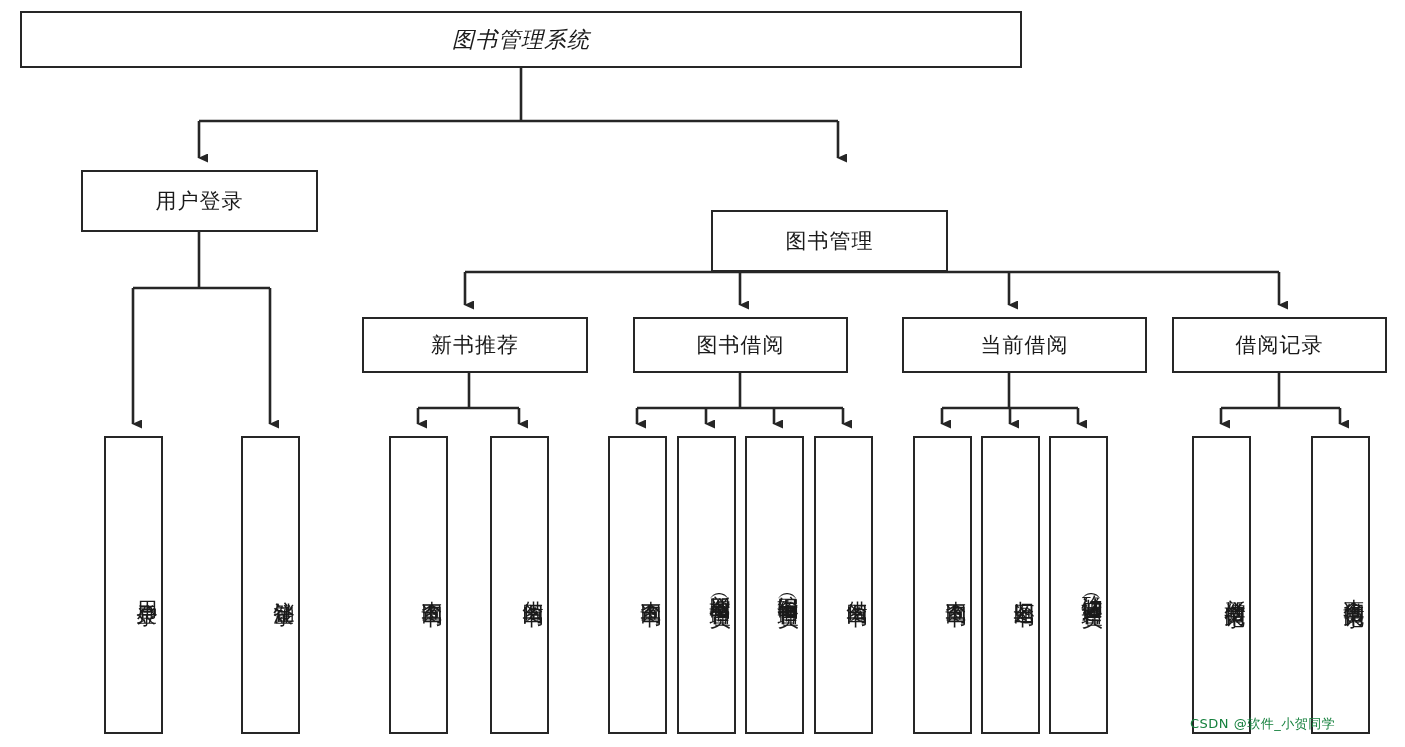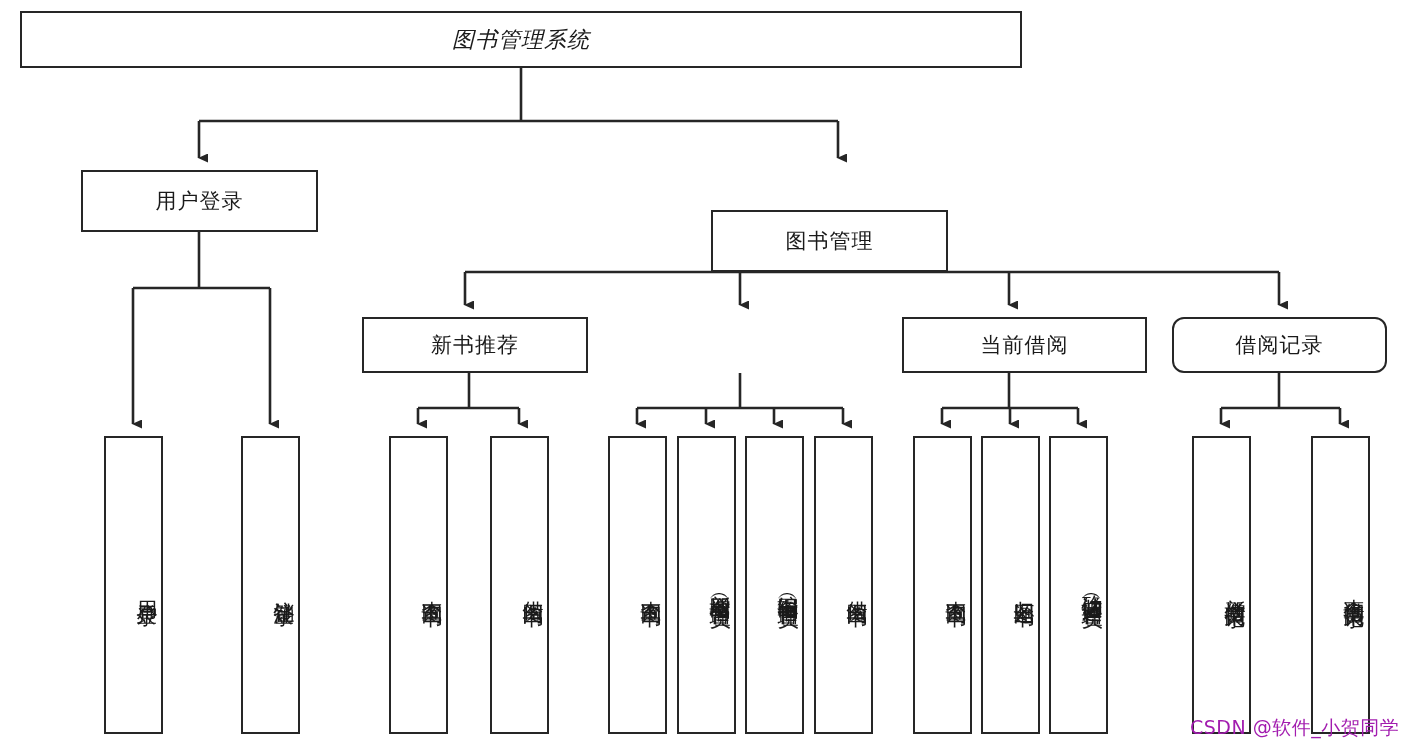--- a/index.html
+++ b/index.html
@@ -55,22 +55,22 @@
   }
   .node.v.tall {
     align-items: flex-start;
     padding-top: 4px;
   }
   .vlabel {
     display: block;
   }
   .watermark {
     position: absolute;
-    font-size: 19px;
-    color: #a21caf;
+    font-size: 13px;
+    color: #15803d;
     white-space: nowrap;
     letter-spacing: 0.5px;
     font-family: "DejaVu Sans", "Liberation Sans", sans-serif;
   }
 </style>
 </head>
 <body>
 
 <div id="canvas">
 
@@ -132,24 +132,27 @@
   <div class="node h" style="left:81px; top:170px; width:237px; height:62px;">
     <span>用户登录</span>
   </div>
   <div class="node h" style="left:711px; top:170px; width:237px; height:62px;margin-top:40px;">
     <span>图书管理</span>
   </div>
 
   <div class="node h" style="left:362px; top:317px; width:226px; height:56px;">
     <span>新书推荐</span>
   </div>
+  <div class="node h" style="left:633px; top:317px; width:215px; height:56px;">
+    <span>图书借阅</span>
+  </div>
   <div class="node h" style="left:902px; top:317px; width:245px; height:56px;">
     <span>当前借阅</span>
   </div>
-  <div class="node h" style="left:1172px; top:317px; width:215px; height:56px;border-radius:12px;">
+  <div class="node h" style="left:1172px; top:317px; width:215px; height:56px;">
     <span>借阅记录</span>
   </div>
 
   <div class="node v" style="left:104px; top:436px; width:59px; height:298px;">
     <span class="vlabel">用户登录</span>
   </div>
   <div class="node v" style="left:241px; top:436px; width:59px; height:298px;">
     <span class="vlabel">注销登录</span>
   </div>
 

